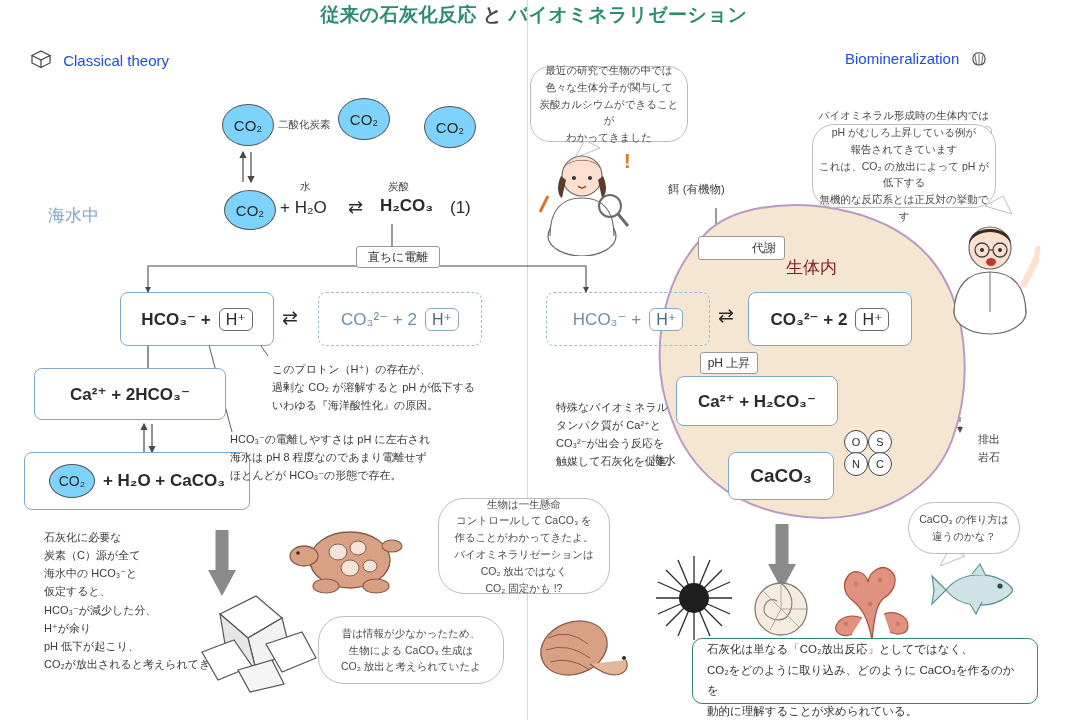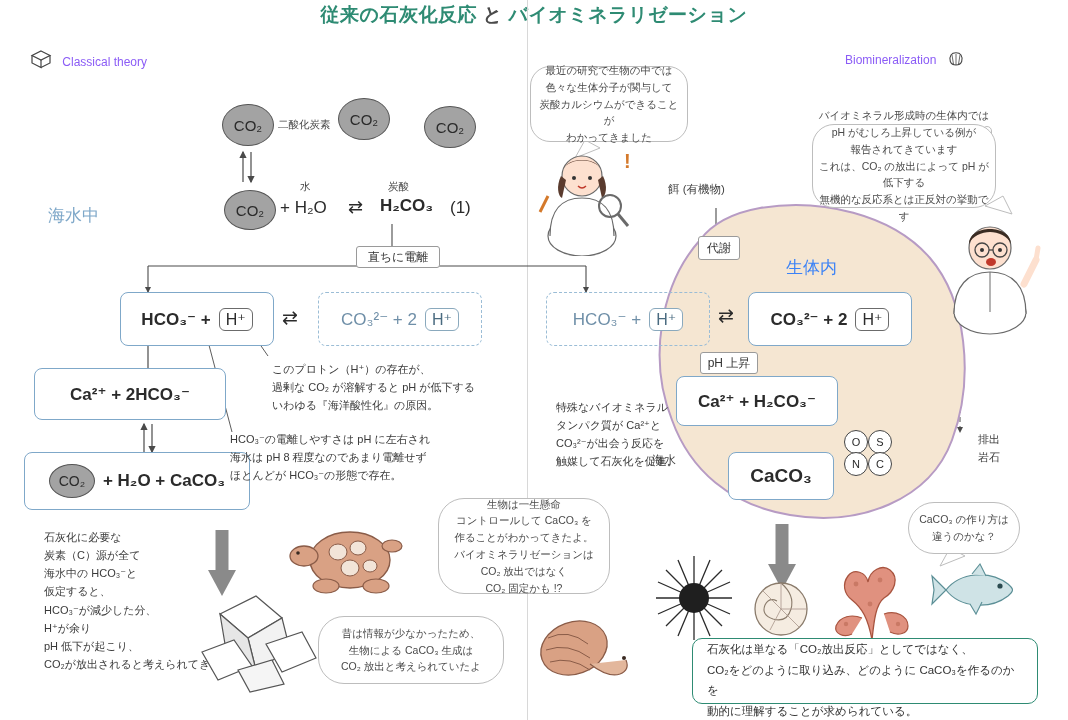--- a/index.html
+++ b/index.html
@@ -16,21 +16,21 @@
     top:2px;left:0;width:1068px;text-align:center;
     font-size:19px;font-weight:bold;letter-spacing:.5px;
     color:#2e8b73;
   }
   #title .mid{color:#4a4a4a;font-weight:bold;}
   
   #divider{
     top:0;left:527px;width:1px;height:720px;background:#d8d8d8;
   }
   
-  .sect-head{font-size:12px;color:#8b5cf6;}
+  .sect-head{font-size:15px;color:#1d4ed8;}
   #left-head{top:49px;left:30px;}
   #right-head{top:49px;left:845px;}
   .head-ico{display:inline-block;vertical-align:-3px;margin-right:7px;}
   
   .chem{font-size:17px;white-space:nowrap;}
   .box{
     border:1.6px solid #7fa8c9;border-radius:8px;background:#fff;
     display:flex;align-items:center;justify-content:center;
   }
   .box-dash{
@@ -38,35 +38,35 @@
     display:flex;align-items:center;justify-content:center;
   }
   .box-grey{
     border:1px solid #9a9a9a;border-radius:3px;background:#fff;
     display:flex;align-items:center;justify-content:center;
     font-size:12px;color:#333;
   }
   .oval{
     border:1.6px solid #555;border-radius:50%;
     display:flex;align-items:center;justify-content:center;
-    font-size:15px;background:#a3a3a3;
+    font-size:15px;background:#7dd3fc;
   }
   .small-oval{
     border:1.3px solid #444;border-radius:50%;
     display:flex;align-items:center;justify-content:center;
     font-size:11px;background:#fff;
   }
   .hplus{
     border:1.4px solid #6b6b6b;border-radius:6px;background:#fff;
     padding:1px 6px;font-size:16px;
   }
   .note{font-size:11px;line-height:1.65;color:#3a3a3a;}
   .lbl{font-size:10.5px;color:#444;}
   .seawater{font-size:17px;color:#7fa8c9;}
-  .inbody{font-size:17px;color:#3b82f6;}
+  .inbody{font-size:17px;color:#7f1d1d;}
   
   .bubble{
     border:1.2px solid #bdbdbd;border-radius:26px;background:#fff;
     font-size:10.5px;line-height:1.6;color:#4a4a4a;text-align:center;
     display:flex;align-items:center;justify-content:center;padding:6px 4px;
     box-sizing:border-box;
   }
   
   svg.layer{position:absolute;top:0;left:0;width:1068px;height:720px;pointer-events:none;}
   
@@ -289,21 +289,21 @@
 </svg>
 
 <div class="abs bubble" style="top:126px;left:982px;width:0;height:0;"></div>
 <div class="abs bubble" style="top:124px;left:812px;width:184px;height:84px;white-space:pre-line;border-radius:22px;">バイオミネラル形成時の生体内では
 pH がむしろ上昇している例が
 報告されてきています
 これは、CO₂ の放出によって pH が低下する
 無機的な反応系とは正反対の挙動です</div>
 
 <div class="abs lbl" style="top:182px;left:668px;font-size:11.5px;">餌 (有機物)</div>
-<div class="abs box-grey" style="top:236px;left:698px;width:40px;height:22px;">代謝</div>
+<div class="abs box-grey" style="top:236px;left:698px;width:40px;height:22px;padding-left:45px;">代謝</div>
 <div class="abs inbody" style="top:256px;left:786px;">生体内</div>
 
 <div class="abs box-dash" style="top:292px;left:546px;width:162px;height:52px;">
   <span class="chem" style="color:#6f8fa8">HCO₃⁻  +</span>
   <span class="hplus" style="margin-left:8px;border-color:#8aa9bd;color:#4a6b80">H⁺</span>
 </div>
 <div class="abs chem" style="top:304px;left:718px;font-size:19px;">⇄</div>
 <div class="abs box" style="top:292px;left:748px;width:162px;height:52px;">
   <span class="chem" style="font-weight:bold">CO₃²⁻  + 2</span>
   <span class="hplus" style="margin-left:8px">H⁺</span>

